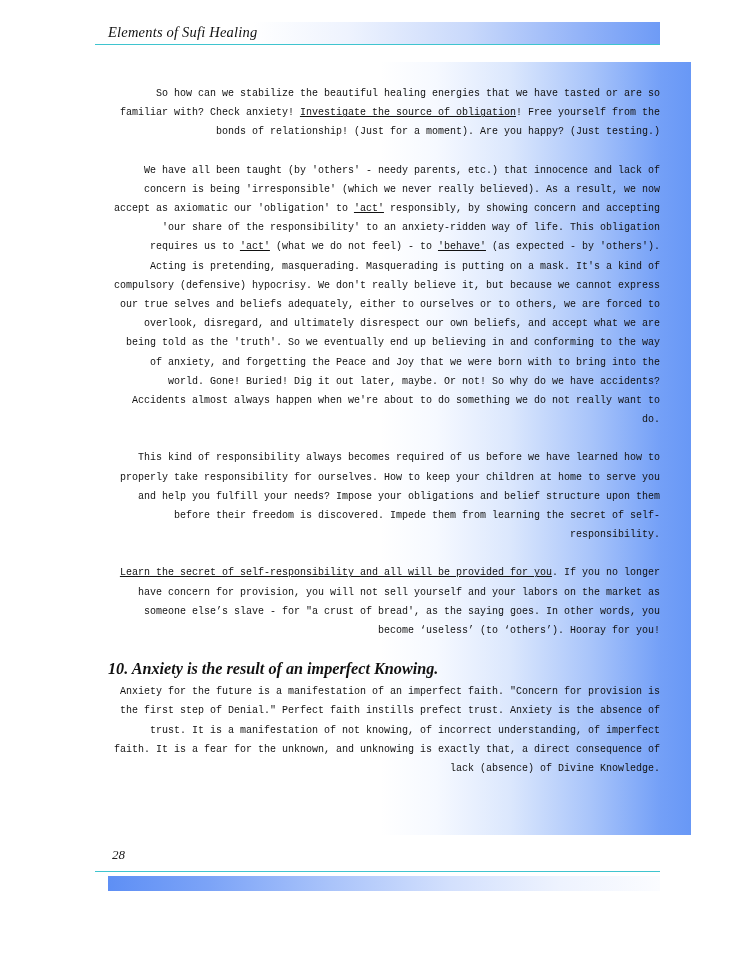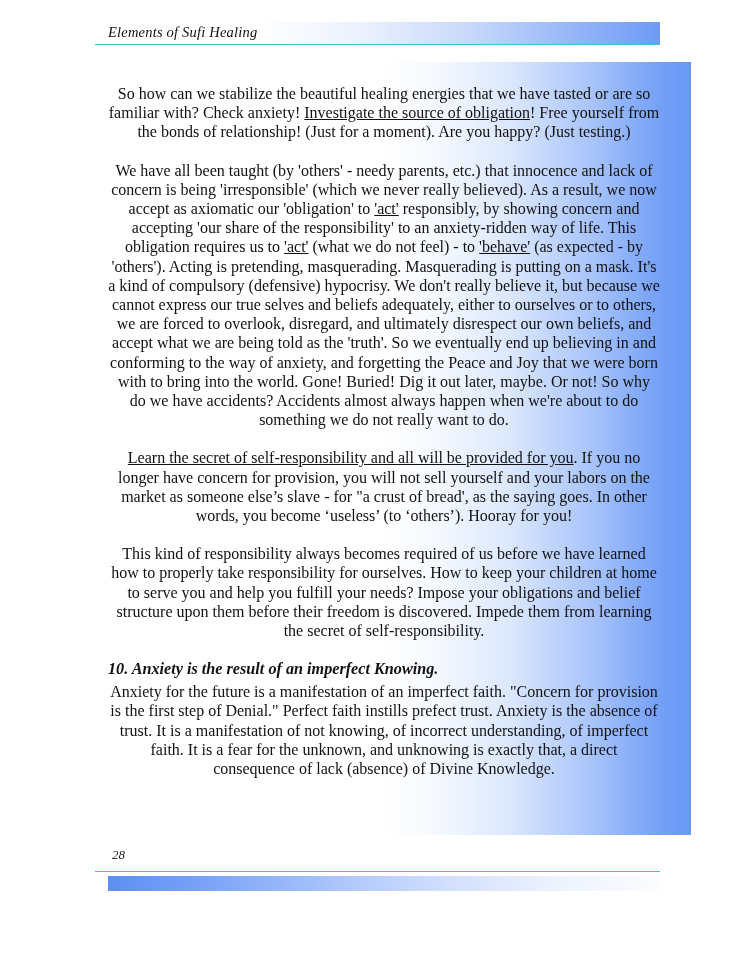--- a/index.html
+++ b/index.html
@@ -75,25 +75,26 @@
   }
 
   
   .content {
     position: absolute;
     left: 108px;
     top: 84px;
     width: 552px;
   }
   .para {
-    font-size: 16px;
+    font-size: 10px;
     line-height: 19.2px;
-    text-align: center;
+    text-align: right;
     margin: 0 0 19px 0;
     color: #111111;
+    font-family: Liberation Mono, monospace;
   }
   .para.tight { margin-bottom: 12px; }
   .u { text-decoration: underline; }
 
   .section-heading {
     font-style: italic;
     font-size: 16.2px;
     line-height: 21px;
     margin: 0 0 2px 0;
     color: #111111;
@@ -139,22 +140,22 @@
 
   <div class="header-band"></div>
   <div class="header-title">Elements of Sufi Healing</div>
   <div class="header-rule"></div>
 
   <div class="body-panel"></div>
 
   <div class="content">
     <p class="para"><span>So how can we stabilize the beautiful healing energies that we have tasted or are so familiar with? Check anxiety! </span><span class="u">Investigate the source of obligation</span><span>! Free yourself from the bonds of relationship! (Just for a moment). Are you happy? (Just testing.)</span></p>
     <p class="para"><span>We have all been taught (by 'others' - needy parents, etc.) that innocence and lack of concern is being 'irresponsible' (which we never really believed). As a result, we now accept as axiomatic our 'obligation' to </span><span class="u">'act'</span><span> responsibly, by showing concern and accepting 'our share of the responsibility' to an anxiety-ridden way of life. This obligation requires us to </span><span class="u">'act'</span><span> (what we do not feel) - to </span><span class="u">'behave'</span><span> (as expected - by 'others'). Acting is pretending, masquerading. Masquerading is putting on a mask. It's a kind of compulsory (defensive) hypocrisy. We don't really believe it, but because we cannot express our true selves and beliefs adequately, either to ourselves or to others, we are forced to overlook, disregard, and ultimately disrespect our own beliefs, and accept what we are being told as the 'truth'. So we eventually end up believing in and conforming to the way of anxiety, and forgetting the Peace and Joy that we were born with to bring into the world. Gone! Buried! Dig it out later, maybe. Or not! So why do we have accidents? Accidents almost always happen when we're about to do something we do not really want to do.</span></p>
+    <p class="para"><span>This kind of responsibility always becomes required of us before we have learned how to properly take responsibility for ourselves. How to keep your children at home to serve you and help you fulfill your needs? Impose your obligations and belief structure upon them before their freedom is discovered. Impede them from learning the secret of self-responsibility.</span></p>
     <p class="para"><span class="u">Learn the secret of self-responsibility and all will be provided for you</span><span>. If you no longer have concern for provision, you will not sell yourself and your labors on the market as someone else’s slave - for "a crust of bread', as the saying goes. In other words, you become ‘useless’ (to ‘others’).  Hooray for you!</span></p>
-    <p class="para"><span>This kind of responsibility always becomes required of us before we have learned how to properly take responsibility for ourselves. How to keep your children at home to serve you and help you fulfill your needs? Impose your obligations and belief structure upon them before their freedom is discovered. Impede them from learning the secret of self-responsibility.</span></p>
 
     <div class="heading-block">
       <h2 class="section-heading">10. Anxiety is the result of an imperfect Knowing.</h2>
       <p class="para tight"><span>Anxiety for the future is a manifestation of an imperfect faith. "Concern for provision is the first step of Denial." Perfect faith instills prefect trust. Anxiety is the absence of trust. It is a manifestation of not knowing, of incorrect understanding, of imperfect faith. It is a fear for the unknown, and unknowing is exactly that, a direct consequence of lack (absence) of Divine Knowledge.</span></p>
     </div>
   </div>
 
   <div class="page-number">28</div>
   <div class="footer-rule"></div>
   <div class="footer-band"></div>

